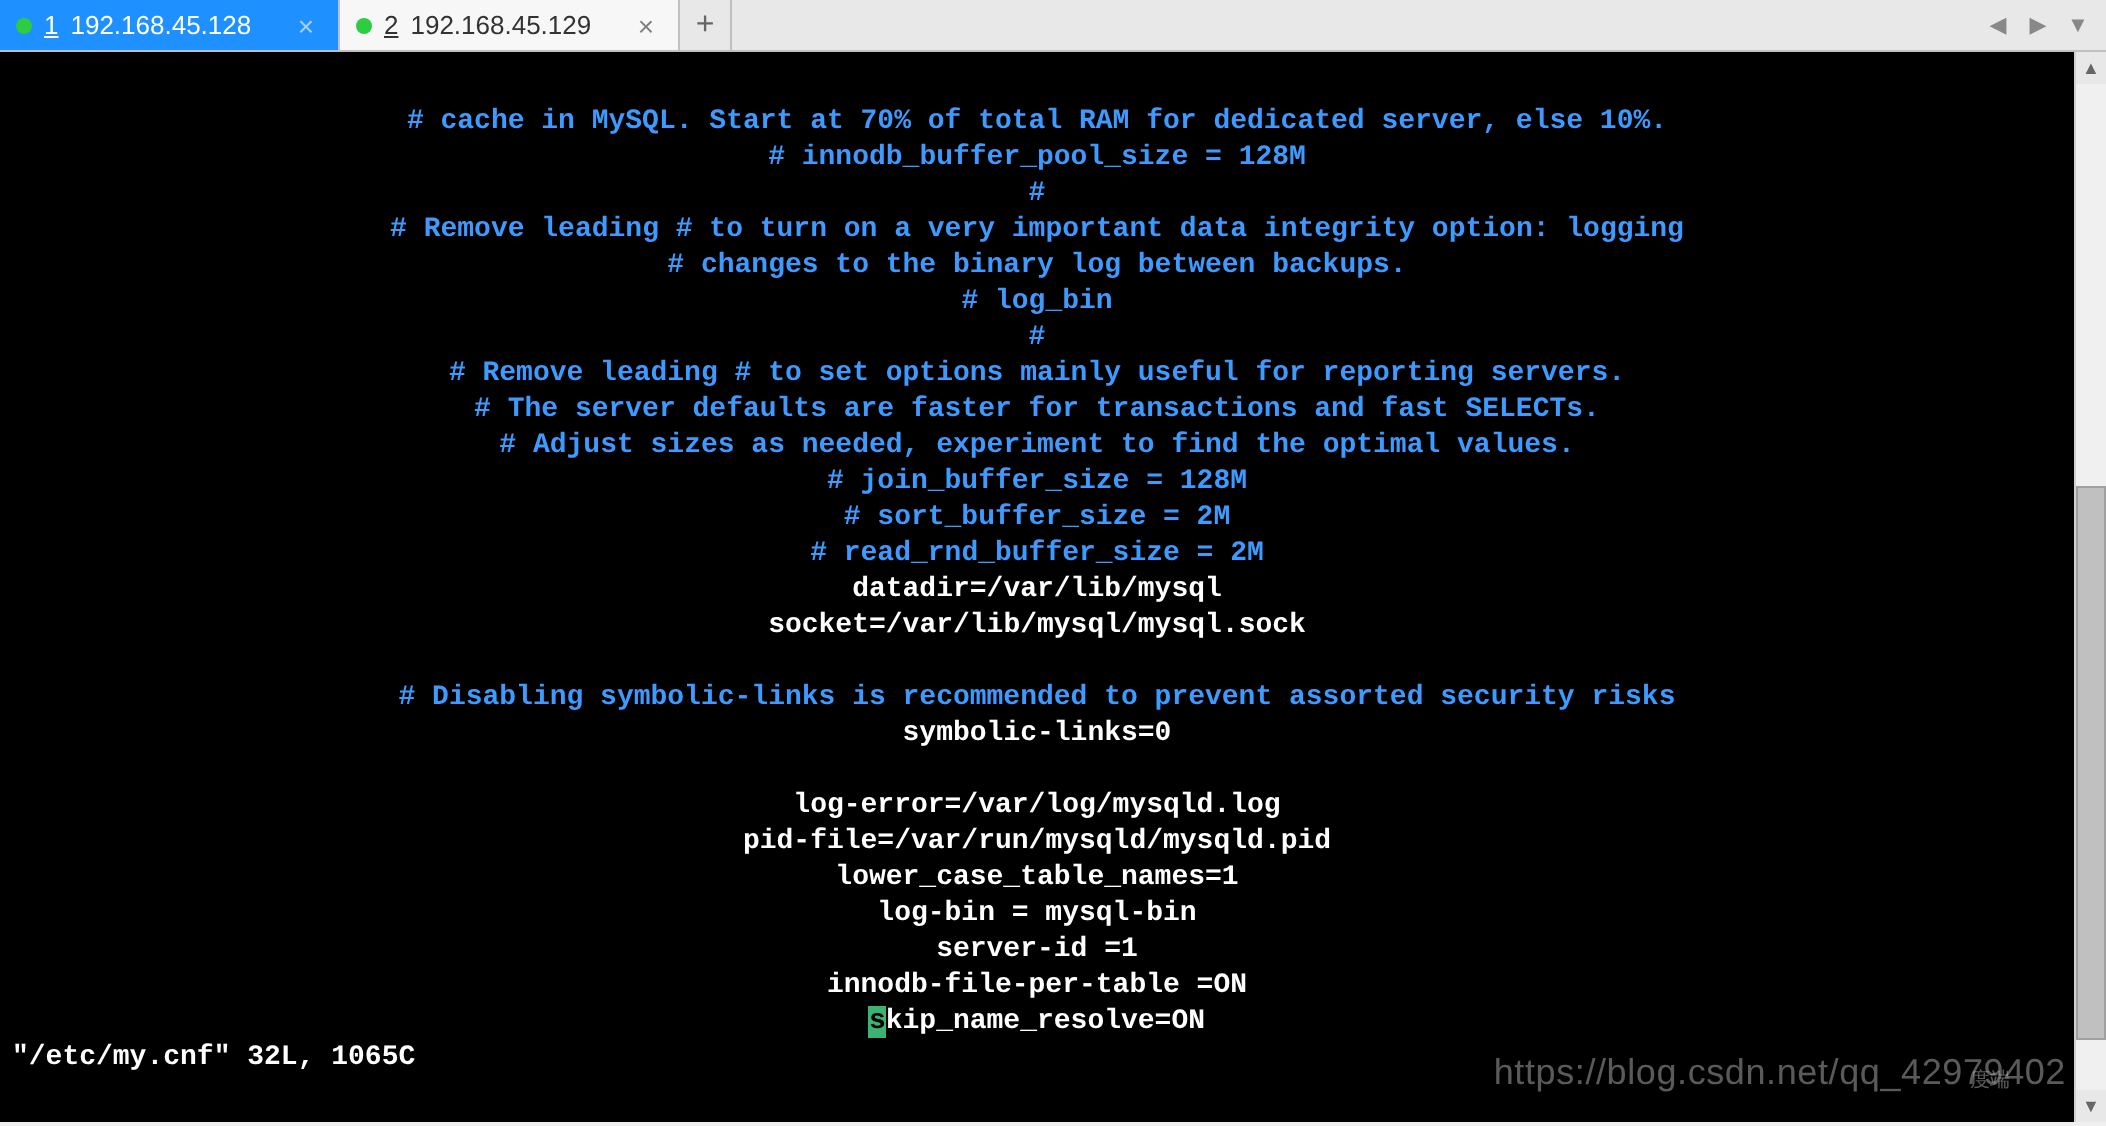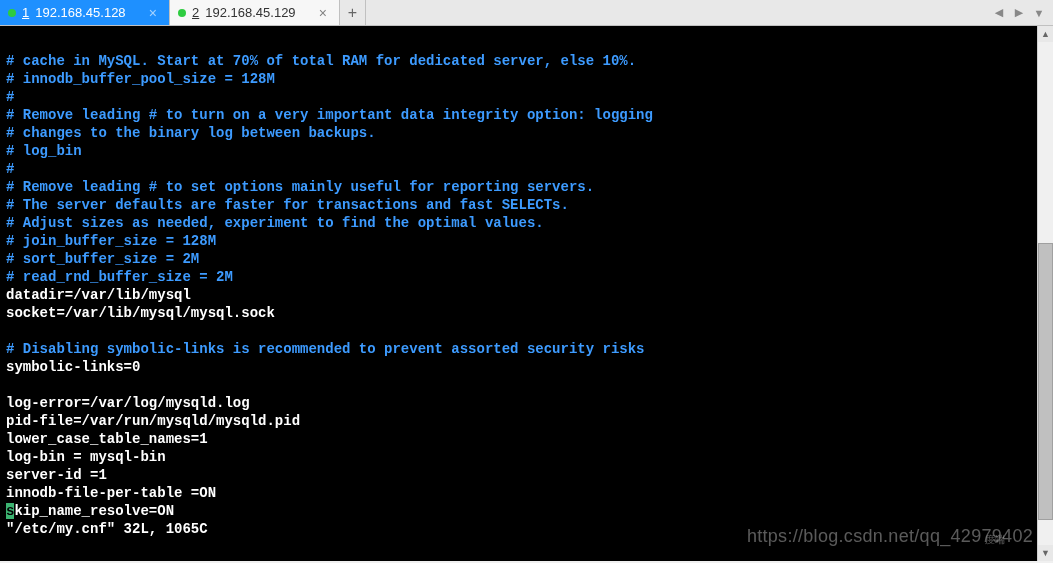--- a/index.html
+++ b/index.html
@@ -79,20 +79,21 @@
       position: relative;
     }
     .terminal-content {
       flex: 1;
       padding: 8px 6px;
       font-family: "Courier New", Consolas, monospace;
       font-size: 14px;
       line-height: 18px;
       white-space: pre;
       overflow: hidden;
+      text-align: center;
     }
     .comment { color: #3d9bff; font-weight: bold; }
     .normal { color: #fff; font-weight: bold; }
     .cursor-line { position: relative; }
     .cursor-char {
       background: #3cb371;
       color: #000;
       font-weight: bold;
     }
     .status-row {

